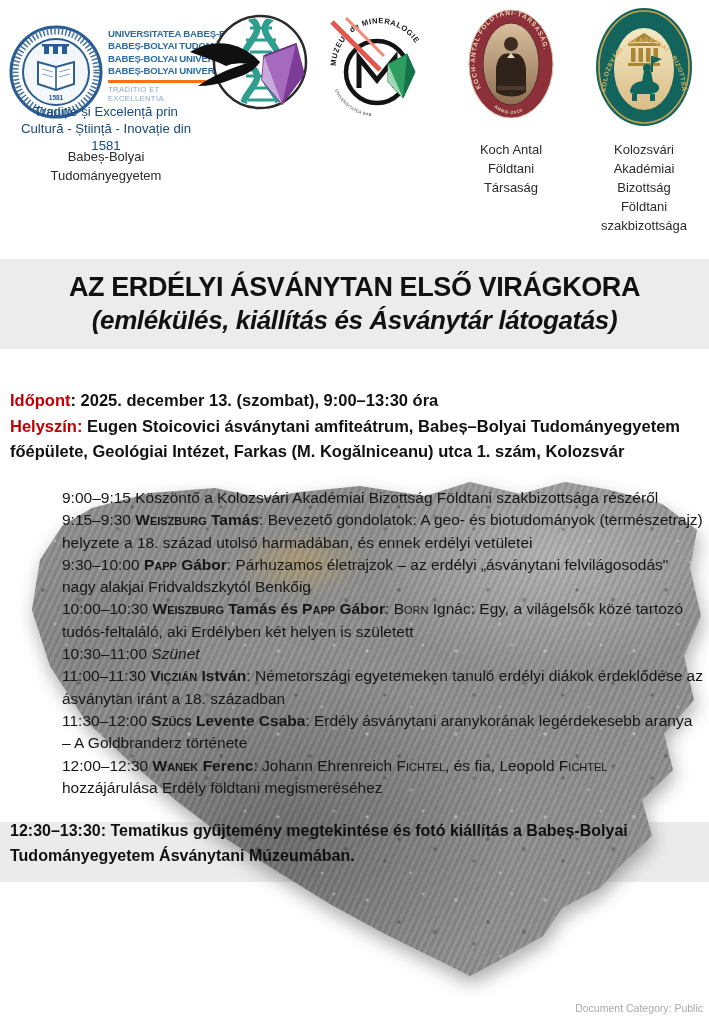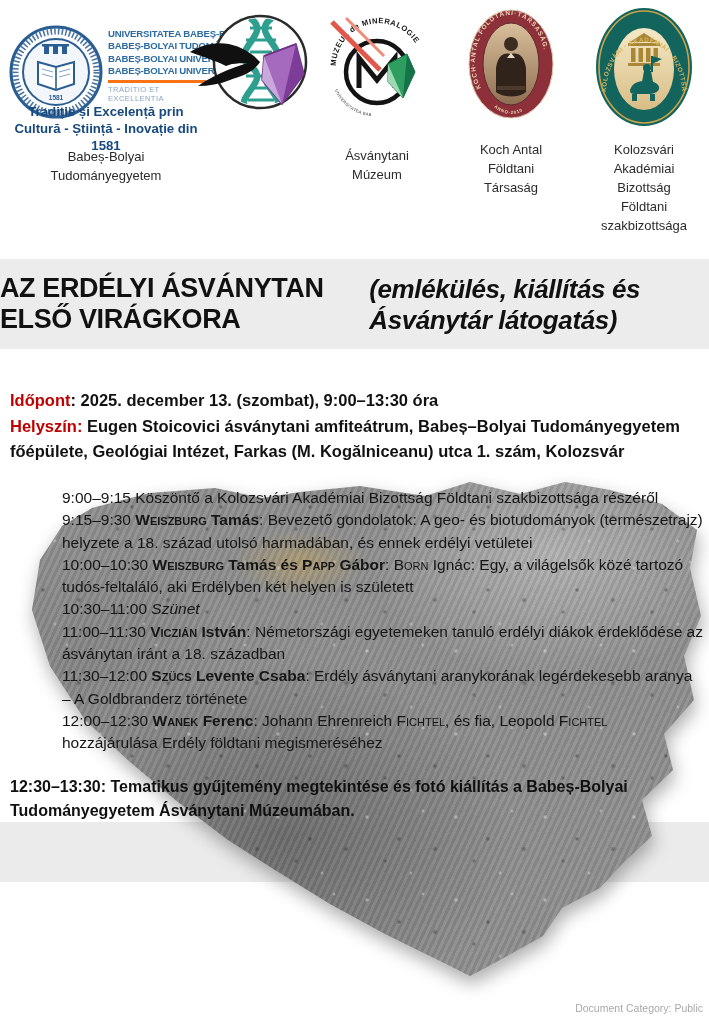--- a/index.html
+++ b/index.html
@@ -11,38 +11,38 @@
   .header{position:absolute;top:0;left:0;width:709px;height:256px;}
   .inst{position:absolute;top:0;height:256px;}
   .inst-label{position:absolute;width:100%;text-align:center;white-space:pre-line;
               font-size:13px;line-height:19px;color:#2b2b2b;}
   .inst1{left:6px;width:200px;}
   .inst1 .seal{position:absolute;left:2px;top:24px;}
   .wordmark{position:absolute;left:102px;top:28px;width:98px;}
   .wm-line{font-size:9.6px;font-weight:bold;color:#2d6ca2;line-height:12.3px;white-space:nowrap;letter-spacing:-.2px;}
   .wm-tagline{font-size:7.6px;color:#8aa6c6;margin-top:3px;padding-top:2px;border-top:3px solid #f97316;letter-spacing:.4px;}
   .motto{position:absolute;left:0;top:103px;width:200px;text-align:center;
-         font-size:13.2px;font-weight:bold;color:#17497e;line-height:17px;}
+         font-size:13.2px;font-weight:normal;color:#17497e;line-height:17px;}
   .inst1 .inst-label{top:147px;}
   .inst2{left:196px;width:120px;}
   .inst2 svg{position:absolute;left:-8px;top:10px;}
   .inst2 .inst-label{top:146px;}
   .inst3{left:322px;width:110px;}
   .inst3 svg{position:absolute;left:0px;top:6px;}
   .inst3 .inst-label{top:146px;}
   .inst4{left:455px;width:112px;}
   .inst4 svg{position:absolute;left:12px;top:8px;}
   .inst4 .inst-label{top:140px;}
   .inst5{left:585px;width:118px;}
   .inst5 svg{position:absolute;left:9px;top:6px;}
   .inst5 .inst-label{top:140px;}
 
   
   .title-band{position:absolute;top:259px;left:0;width:709px;height:90px;background:var(--title_bg,#ececec);
-              display:flex;flex-direction:row;justify-content:center;align-items:center;}
+              display:flex;flex-direction:column;justify-content:center;align-items:center;}
   .title-l1{font-size:27px;font-weight:bold;letter-spacing:-.4px;color:#111;}
   .title-l2{font-size:26px;font-weight:bold;font-style:italic;letter-spacing:-.4px;color:#111;margin-top:2px;}
 
   
   .info{position:absolute;top:388px;left:10px;width:692px;font-size:16.5px;font-weight:bold;line-height:25.5px;color:#111;}
   .red{color:var(--accent_red,#c00000);}
 
   
   .band{position:absolute;top:822px;left:0;width:709px;height:60px;background:#ebebeb;z-index:0;}
   .rock-wrap{position:absolute;top:468px;left:0;width:709px;height:545px;z-index:1;
@@ -173,22 +173,20 @@
       <circle cx="55" cy="66" r="31" fill="none" stroke="#131313" stroke-width="4.5"></circle>
       <polyline points="37,82 37,52 55,74 73,52 73,82" fill="none" stroke="#131313" stroke-width="5"></polyline>
       <line x1="10" y1="16" x2="58" y2="64" stroke="#e2574c" stroke-width="5"></line>
       <line x1="24" y1="12" x2="62" y2="50" stroke="#ef8b78" stroke-width="3"></line>
       <g>
         <polygon points="66,58 85,48 93,66 81,92 66,76" fill="#2d9e5f" stroke="#157347" stroke-width="1"></polygon>
         <polygon points="66,58 81,92 66,76" fill="#9fd8b4"></polygon>
         <polygon points="85,48 93,66 81,92" fill="#157347"></polygon>
       </g>
     </svg>
-    <div class="inst-label" data-interactable="false">Ásványtani
-Múzeum</div>
   </div>
 
   <div class="inst inst4" data-interactable="false">
     <svg width="88" height="112" viewBox="0 0 88 112" data-interactable="false">
       <defs>
         <linearGradient id="sepia" x1="0" y1="0" x2="0" y2="1">
           <stop offset="0" stop-color="#d9bf9c"></stop>
             <stop offset="1" stop-color="#8f6f52"></stop>
         </linearGradient>
         <path id="kring" d="M14 80 A 35 47 0 1 1 70 84"></path>
@@ -269,20 +267,21 @@
 
 <div class="band" data-interactable="false"></div>
 <div class="rock-wrap" data-interactable="false">
   <div class="rock" data-interactable="false"></div>
 </div>
 
 <div class="program" data-interactable="false">
   <div data-interactable="false">
       <div class="program-item" data-interactable="false"><span class="seg r">9:00–9:15 Köszöntő a Kolozsvári Akadémiai Bizottság Földtani szakbizottsága részéről</span></div>
       <div class="program-item" data-interactable="false"><span class="seg r">9:15–9:30 </span><span class="seg bsc">Weiszburg</span><span class="seg b"> Tamás</span><span class="seg r">: Bevezető gondolatok: A geo- és biotudományok (természetrajz) helyzete a 18. század utolsó harmadában, és ennek erdélyi vetületei</span></div>
+      <div class="program-item" data-interactable="false"><span class="seg r">9:30–10:00 </span><span class="seg bsc">Papp</span><span class="seg b"> Gábor</span><span class="seg r">: Párhuzamos életrajzok – az erdélyi „ásványtani felvilágosodás" nagy alakjai Fridvaldszkytól Benkőig</span></div>
       <div class="program-item" data-interactable="false"><span class="seg r">10:00–10:30 </span><span class="seg bsc">Weiszburg</span><span class="seg b"> Tamás és </span><span class="seg bsc">Papp</span><span class="seg b"> Gábor</span><span class="seg r">: </span><span class="seg sc">Born</span><span class="seg r"> Ignác: Egy, a világelsők közé tartozó tudós-feltaláló, aki Erdélyben két helyen is született</span></div>
       <div class="program-item" data-interactable="false"><span class="seg r">10:30–11:00 </span><span class="seg i">Szünet</span></div>
       <div class="program-item" data-interactable="false"><span class="seg r">11:00–11:30 </span><span class="seg bsc">Viczián</span><span class="seg b"> István</span><span class="seg r">: Németországi egyetemeken tanuló erdélyi diákok érdeklődése az ásványtan iránt a 18. században</span></div>
       <div class="program-item" data-interactable="false"><span class="seg r">11:30–12:00 </span><span class="seg bsc">Szücs</span><span class="seg b"> Levente Csaba</span><span class="seg r">: Erdély ásványtani aranykorának legérdekesebb aranya – A Goldbranderz története</span></div>
       <div class="program-item" data-interactable="false"><span class="seg r">12:00–12:30 </span><span class="seg bsc">Wanek</span><span class="seg b"> Ferenc</span><span class="seg r">: Johann Ehrenreich </span><span class="seg sc">Fichtel</span><span class="seg r">, és fia, Leopold </span><span class="seg sc">Fichtel</span><span class="seg r"> hozzájárulása Erdély földtani megismeréséhez</span></div>
     </div>
   <div class="closing" data-interactable="false">12:30–13:30: Tematikus gyűjtemény megtekintése és fotó kiállítás a Babeș-Bolyai Tudományegyetem Ásványtani Múzeumában.</div>
 </div>
 
 <div class="doc-cat" data-interactable="false">Document Category: Public</div>

